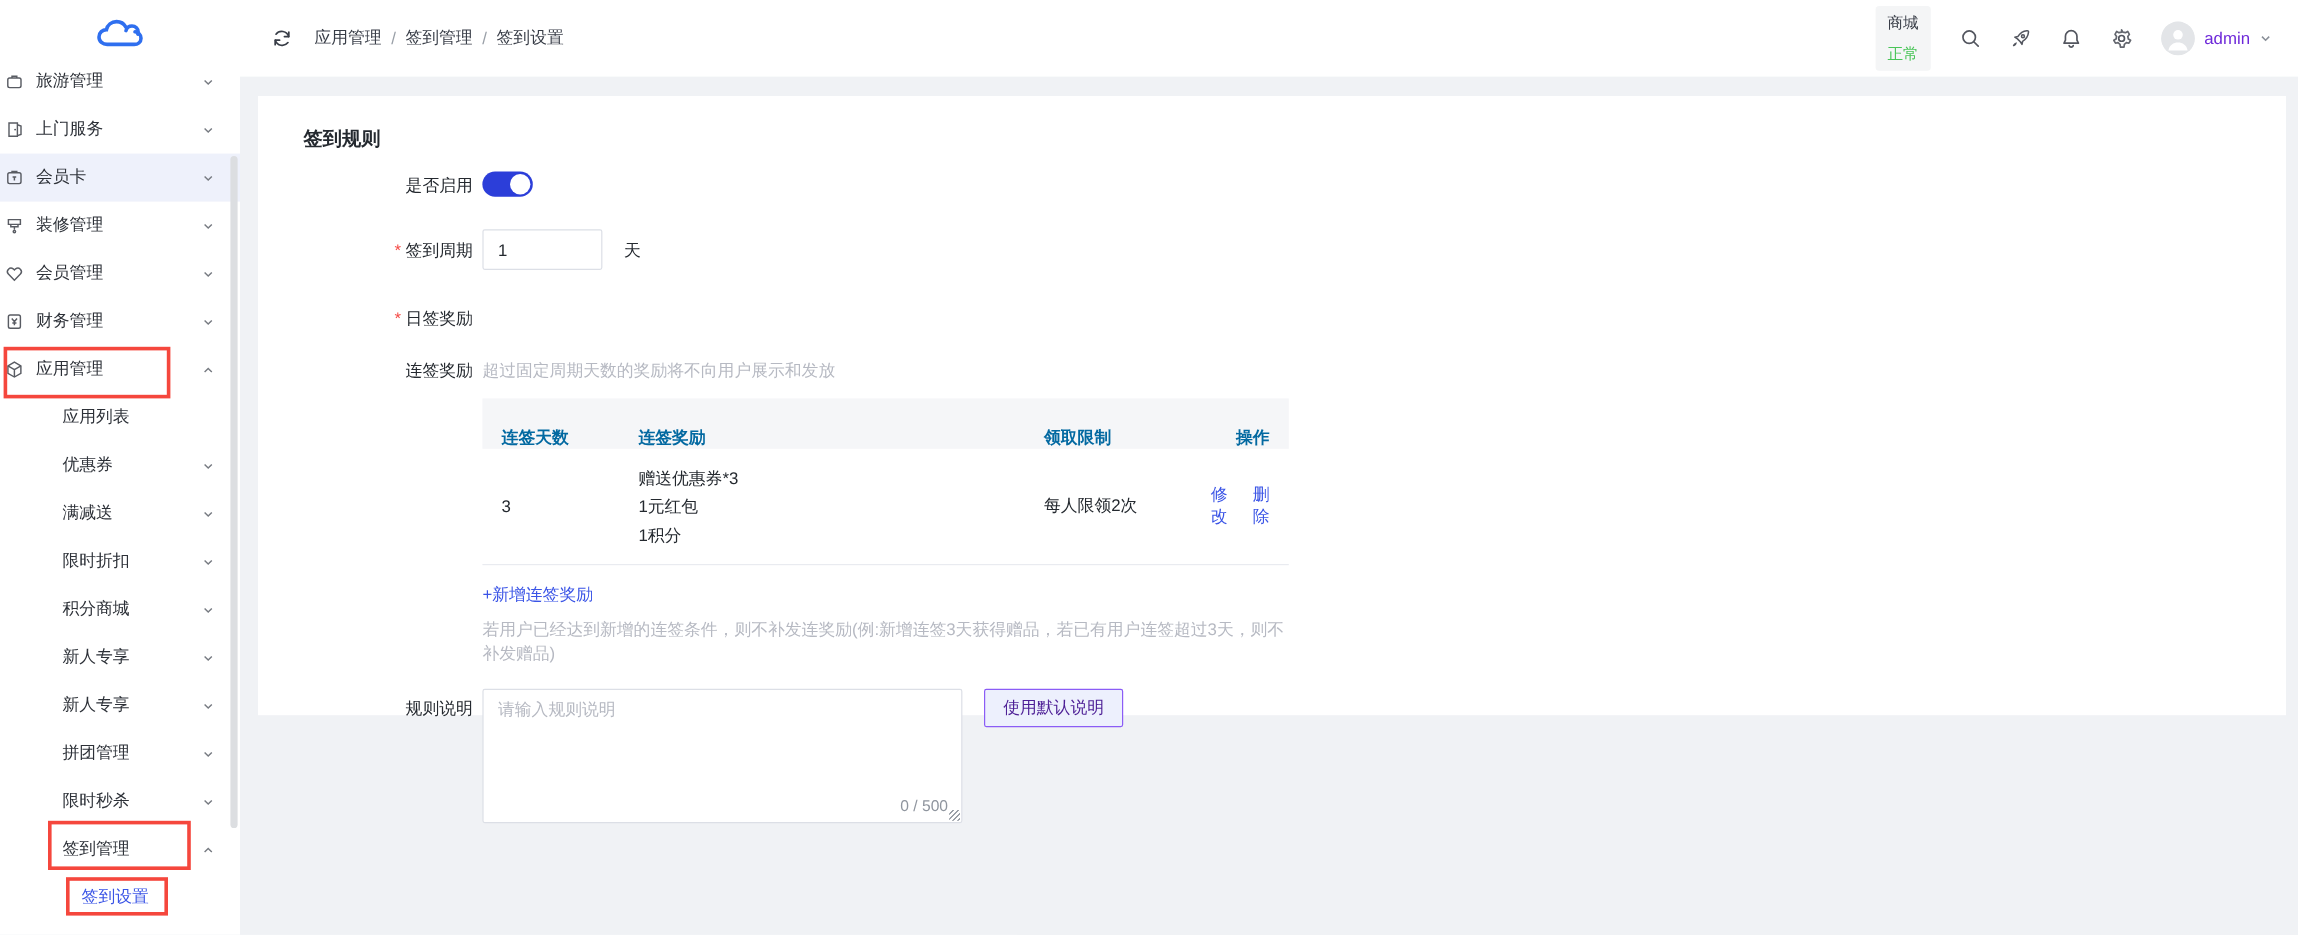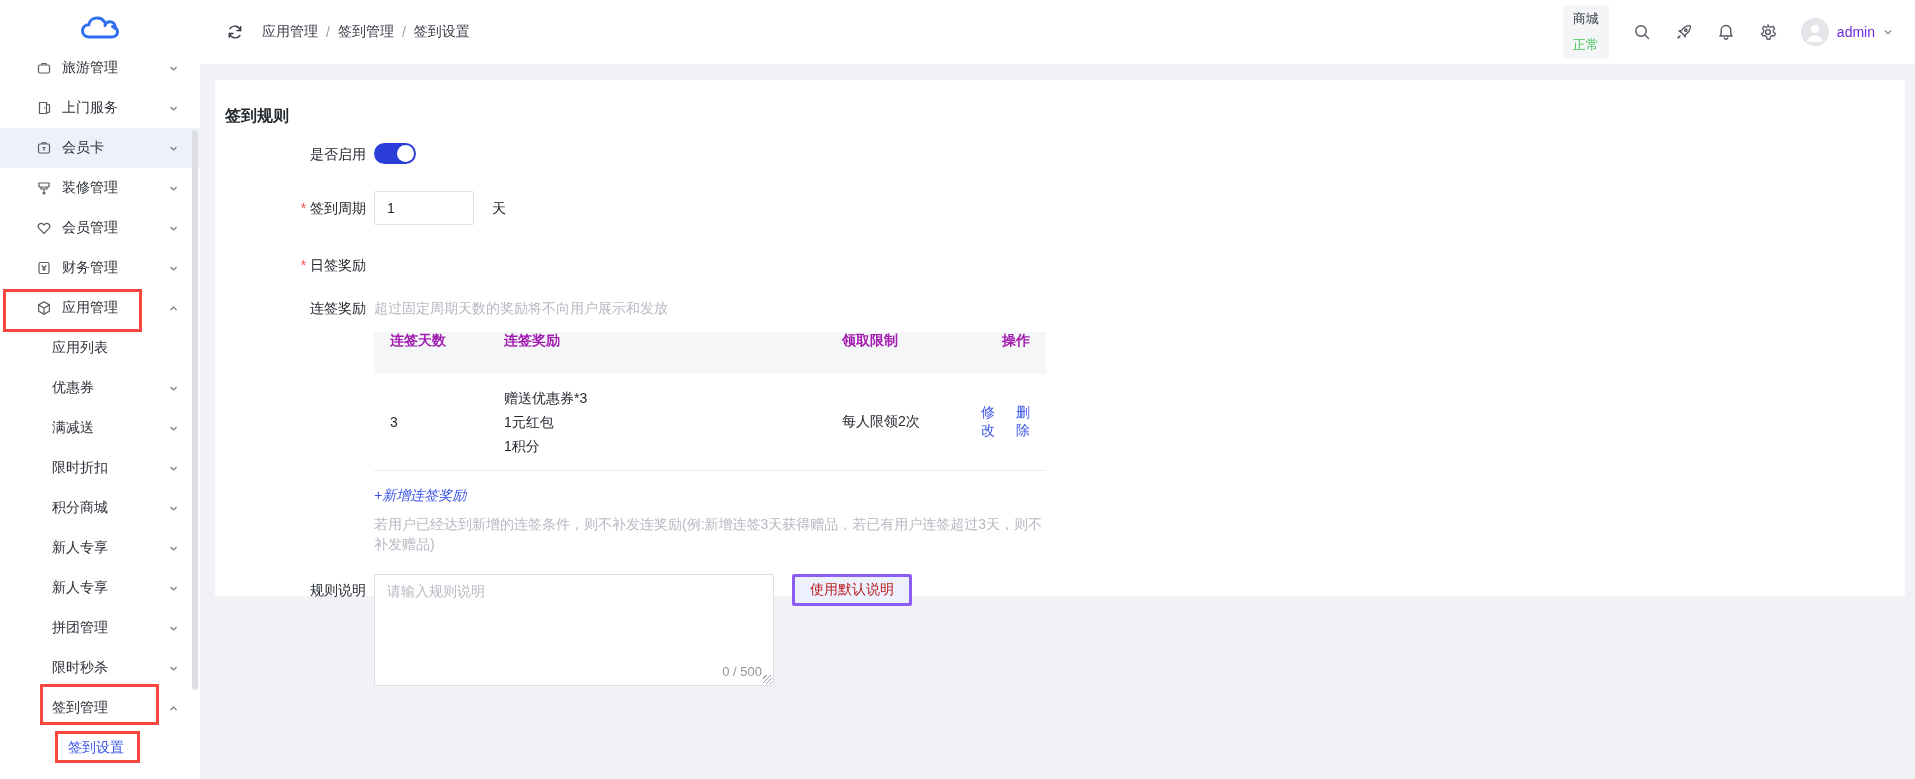--- a/index.html
+++ b/index.html
@@ -4,21 +4,21 @@
 <style>
   * { margin:0; padding:0; box-sizing:border-box; }
   html,body { width:1915px; height:779px; overflow:hidden; }
   body { font-family:"Liberation Sans","DejaVu Sans",sans-serif; background:#f0f2f5; color:#24292f; font-size:14px; }
   .app { position:relative; width:1915px; height:779px; }
 
   
   .sidebar { position:absolute; left:0; top:0; width:200px; height:779px; background:#ffffff; overflow:hidden; z-index:3; }
   .logo-area { position:relative; z-index:2; height:57px; background:#fff; display:flex; align-items:center; justify-content:center; }
   .menu { margin-top:-9px; position:relative; z-index:1; }
-  .s-item { position:relative; height:40px; display:flex; align-items:center; padding-left:36px; color:#2d3138; cursor:pointer; }
+  .s-item { position:relative; height:40px; display:flex; align-items:center; padding-left:4px; color:#2d3138; cursor:pointer; }
   .s-item .ic { width:16px; height:16px; margin-right:10px; flex:0 0 16px; display:flex; align-items:center; }
   .s-item.sub1 { padding-left:52px; }
   .s-item.sub2 { padding-left:68px; }
   .s-item.highlighted { background:#eef1fb; }
   .s-item.active .lbl { color:#3a54e6; }
   .chev { position:absolute; right:22px; top:50%; margin-top:-4px; width:9px; height:9px; }
   .chev svg { display:block; }
   .chev.up svg { transform:rotate(180deg); }
   .red-box { position:absolute; border:3px solid #f5473d; z-index:4; pointer-events:none; }
   .rb-appmgmt { left:3px; top:289px; width:139px; height:43px; }
@@ -35,21 +35,21 @@
   .tb-right { display:flex; align-items:center; gap:24px; }
   .shop-badge { background:#f4f5f6; border-radius:3px; padding:5px 10px; display:flex; gap:8px; font-size:13px; align-items:center;flex-direction:column; }
   .shop-name { color:#383d47; }
   .shop-status { color:#49c558; }
   .tb-icon { width:18px; height:18px; display:flex; align-items:center; justify-content:center; cursor:pointer; }
   .user-wrap { display:flex; align-items:center; gap:8px; cursor:pointer; }
   .avatar { width:28px; height:28px; border-radius:50%; background:#e3e5e8; display:flex; align-items:center; justify-content:center; overflow:hidden; }
   .username { color:#6d28d9; }
 
   .content { height:715px; background:#f0f2f5; padding:16px 10px 0 15px; }
-  .card { background:#fff; height:516px; padding:26px 0 0 10px; }
+  .card { background:#fff; height:516px; padding:26px 0 0 38px; }
   .page-title { font-size:16px; font-weight:700; color:#24292f; margin-bottom:16px; }
 
   .frow { display:flex; }
   .flabel { width:149px; padding-right:8px; text-align:right; color:#24292f; flex:0 0 149px; }
   .req::before { content:"* "; color:#f54a45; }
   .row-enable { margin-bottom:26px; }
   .row-enable .flabel { line-height:22px; }
   .toggle { width:42px; height:21px; border-radius:11px; background:#2c3ed9; position:relative; cursor:pointer; }
   .toggle .knob { position:absolute; right:2px; top:2px; width:17px; height:17px; background:#fff; border-radius:50%; }
 
@@ -65,41 +65,41 @@
   .blue-link { color:#3a54e6; cursor:pointer; text-decoration:none; }
   .daily-links { margin-left:14px; }
   .link-sep { color:#3a54e6; margin:0 6px; }
   .hint { color:#b6b9c2; }
   .daily-hint { margin-top:9px; line-height:21px; }
 
   .row-streak .flabel { line-height:21px; }
   .streak-hint { line-height:21px; }
   .streak-body { width:672px; }
   .stable { width:672px; margin-top:13px; }
-  .st-header { display:flex; background:#f5f6f8; height:42px; align-items:flex-start; color:#a21caf; font-weight:700; }
+  .st-header { display:flex; background:#f5f6f8; height:42px; align-items:flex-end; color:#0369a1; font-weight:700; }
   .st-row { display:flex; border-bottom:1px solid #e9ebf0; padding:12px 0; }
   .c1 { width:130px; padding-left:16px; }
   .c2 { width:338px; }
   .c3 { width:130px; }
   .c4 { width:74px; text-align:right; padding-right:16px; }
   .st-row .c1, .st-row .c3, .st-row .c4 { display:flex; align-items:center; }
   .st-row .c1 { padding-left:16px; }
   .st-row .c4 { justify-content:flex-end; gap:12px; }
   .reward-line { line-height:24px; }
-  .add-link { display:inline-block; margin-top:14px; line-height:20px;font-style:italic; }
+  .add-link { display:inline-block; margin-top:14px; line-height:20px; }
   .add-hint { margin-top:9px; line-height:20px; margin-bottom:20px; }
 
   .row-desc .flabel { padding-top:8px; }
   .ta-wrap { position:relative; width:400px; height:112px; }
   .desc-textarea { width:400px; height:112px; resize:none; border:1px solid #dcdfe6; border-radius:2px; padding:8px 12px; font-size:14px; font-family:inherit; color:#24292f; outline:none; }
   .desc-textarea::placeholder { color:#b6b9c2; }
   .ta-counter { position:absolute; right:12px; bottom:7px; color:#8f959e; font-size:13px; background:#fff; }
   .ta-handle { position:absolute; right:2px; bottom:2px; width:9px; height:9px;
     background:repeating-linear-gradient(135deg, transparent 0 2px, #9aa0a8 2px 3px); cursor:nwse-resize; }
-  .default-btn { margin-left:18px; height:32px; padding:0 15px; background:#edf0fd; border:3px solid #8b5cf6; border-radius:2px; color:#b91c1c; font-size:14px; font-family:inherit; cursor:pointer; align-self:flex-start; }
+  .default-btn { margin-left:18px; height:32px; padding:0 15px; background:#edf0fd; border:1px solid #8b5cf6; border-radius:2px; color:#4c1d95; font-size:14px; font-family:inherit; cursor:pointer; align-self:flex-start; }
   svg { display:block; }
 </style>
 </head>
 <body>
 
 <div class="app">
 
   <aside class="sidebar">
     <div class="logo-area">
       <span>

